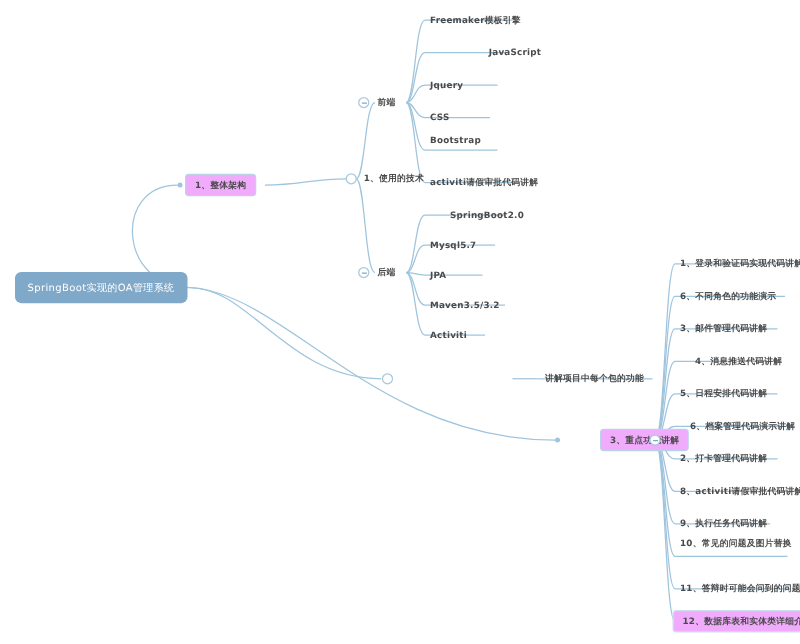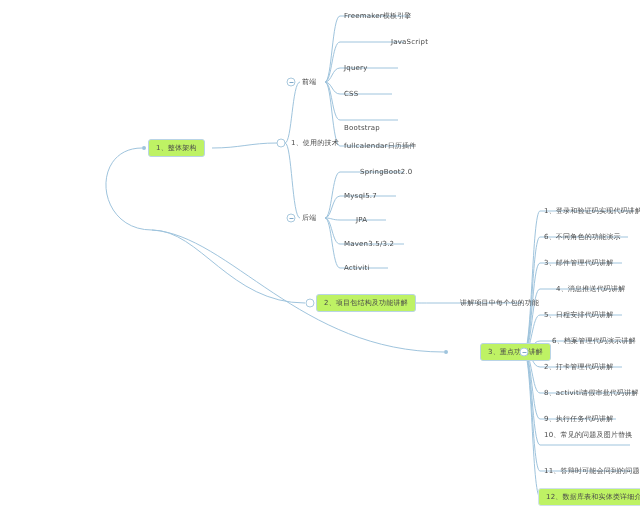--- a/index.html
+++ b/index.html
@@ -14,29 +14,30 @@
   svg.links{position:absolute;left:0;top:0;width:640px;height:515px;}
   svg.links path{fill:none;stroke:#9fc4dd;stroke-width:1;}
 
   .node{
     position:absolute;
     white-space:nowrap;
     color:#4a4a4a;
     font-size:7px;
     line-height:10px;
     letter-spacing:0.2px;
+    font-weight:bold;
   }
   
   .leaf{transform:translateY(-50%);padding:0 2px;}
 
   
   .boxed{
     border:1px solid #b9d4e6;
     border-radius:3px;
-    background:#bef264;
+    background:#f0abfc;
     padding:3px 7px;
     transform:translateY(-50%);
     box-sizing:border-box;
   }
   .boxed.soft{border-color:#cfe0ec;}
 
   
   .root{
     position:absolute;
     background:#7fa8c9;
@@ -144,49 +145,49 @@
     <path d="M540,289 L 622,289"></path>
     <path d="M540,315 L 622,315"></path>
     <path d="M540,341 L 634,341"></path>
     <path d="M540,367 L 622,367"></path>
     <path d="M540,393 L 636,393"></path>
     <path d="M540,419 L 616,419"></path>
     <path d="M540,445 L 630,445"></path>
     <path d="M540,471 L 632,471"></path>
   </svg>
 
+  <div class="root" style="left:12px;top:230px;">SpringBoot实现的OA管理系统</div>
 
   <div class="dot" style="left:144px;top:148px;"></div>
   <div class="node boxed" style="left:148px;top:148px;">1、整体架构</div>
 
   <div class="toggle plain" style="left:281px;top:143px;"></div>
   <div class="node leaf" style="left:289px;top:143px;">1、使用的技术</div>
 
   <div class="toggle" style="left:291px;top:82px;"></div>
   <div class="node leaf" style="left:300px;top:82px;">前端</div>
 
   <div class="node leaf" style="left:342px;top:16px;">Freemaker模板引擎</div>
   <div class="node leaf" style="left:342px;top:42px;margin-left:47px;">JavaScript</div>
   <div class="node leaf" style="left:342px;top:68px;">Jquery</div>
   <div class="node leaf" style="left:342px;top:94px;">CSS</div>
-  <div class="node leaf" style="left:342px;top:128px;text-align:right;">Bootstrap</div>
-  <div class="node leaf" style="left:342px;top:146px;">fullcalendar日历插件</div>
+  <div class="node leaf" style="left:342px;top:112px;text-align:right;">Bootstrap</div>
+  <div class="node leaf" style="left:342px;top:146px;">activiti请假审批代码讲解</div>
 
   <div class="toggle" style="left:291px;top:218px;"></div>
   <div class="node leaf" style="left:300px;top:218px;">后端</div>
 
   <div class="node leaf" style="left:342px;top:172px;margin-left:16px;">SpringBoot2.0</div>
   <div class="node leaf" style="left:342px;top:196px;">Mysql5.7</div>
-  <div class="node leaf" style="left:342px;top:220px;margin-left:12px;">JPA</div>
+  <div class="node leaf" style="left:342px;top:220px;">JPA</div>
   <div class="node leaf" style="left:342px;top:244px;">Maven3.5/3.2</div>
   <div class="node leaf" style="left:342px;top:268px;">Activiti</div>
 
   <div class="toggle plain" style="left:310px;top:303px;"></div>
-  <div class="node boxed" style="left:316px;top:303px;">2、项目包结构及功能讲解</div>
-  <div class="node leaf" style="left:458px;top:303px;text-align:right;">讲解项目中每个包的功能</div>
+  <div class="node leaf" style="left:434px;top:303px;text-align:right;">讲解项目中每个包的功能</div>
 
   <div class="dot" style="left:446px;top:352px;"></div>
   <div class="node boxed" style="left:450px;top:352px;margin-left:30px;">3、重点功能讲解</div>
   <div class="toggle" style="left:524px;top:352px;"></div>
 
   <div class="node leaf" style="left:542px;top:211px;">1、登录和验证码实现代码讲解</div>
   <div class="node leaf" style="left:542px;top:237px;">6、不同角色的功能演示</div>
   <div class="node leaf" style="left:542px;top:263px;">3、邮件管理代码讲解</div>
   <div class="node leaf" style="left:554px;top:289px;">4、消息推送代码讲解</div>
   <div class="node leaf" style="left:542px;top:315px;">5、日程安排代码讲解</div>

